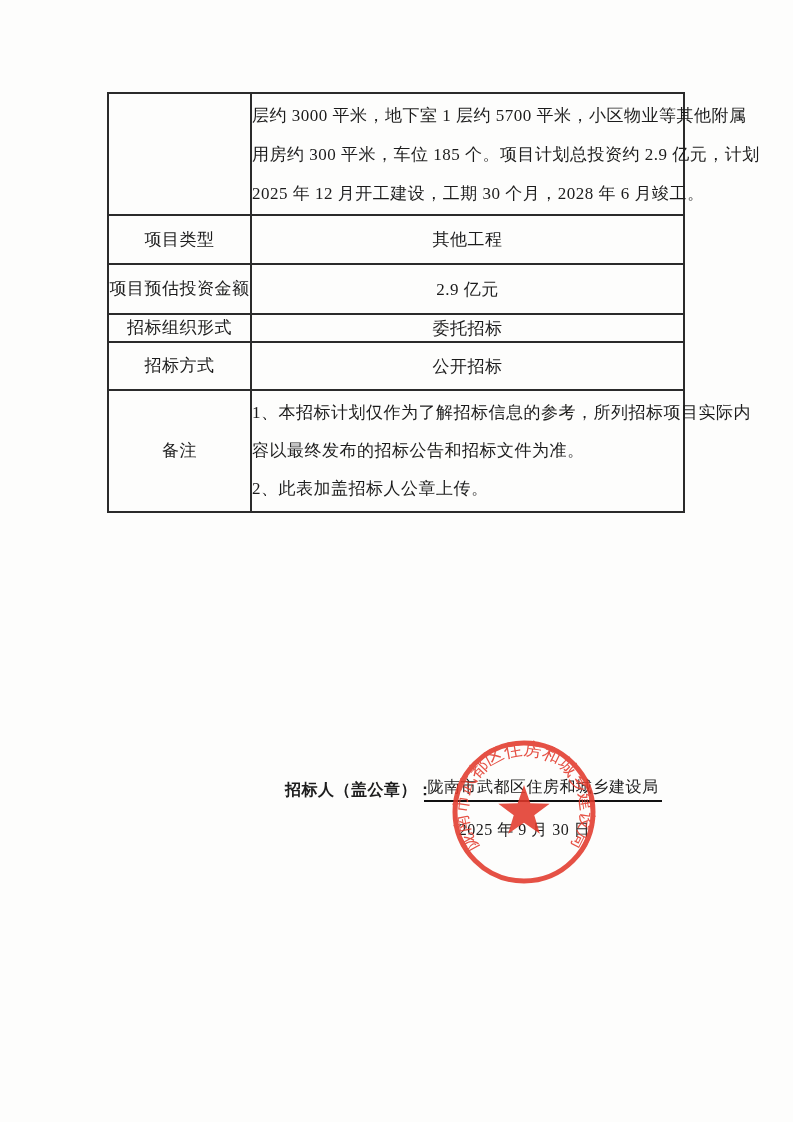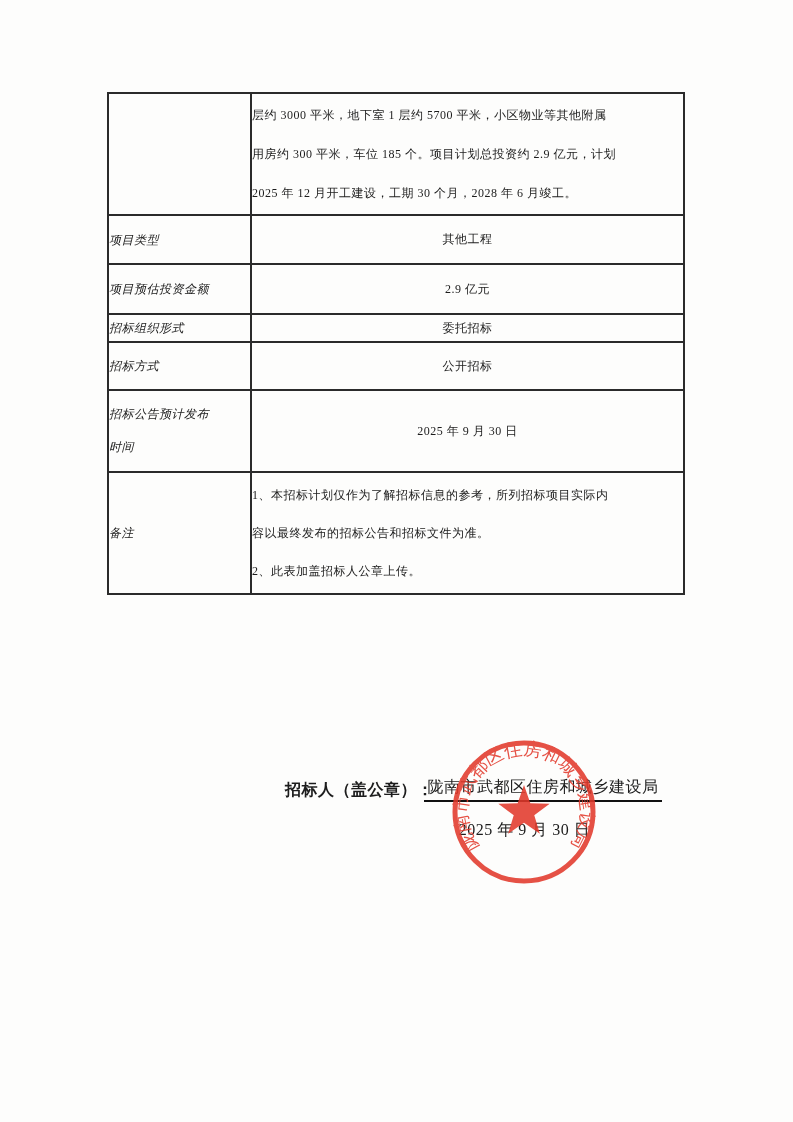--- a/index.html
+++ b/index.html
@@ -14,29 +14,28 @@
   }
   
   table.doc{
     position:absolute;left:107px;top:92px;
     width:576px;
     border-collapse:collapse;
     table-layout:fixed;
   }
   table.doc td{
     border:2px solid #2b2b2b;
-    font-size:12px;
+    font-size:17px;
     letter-spacing:0.5px;
     vertical-align:middle;
     padding:0;
   }
   td.lbl{
-    text-align:left;
+    text-align:center;
     line-height:22px;
-    font-style:italic;
   }
   td.lbl2 div{line-height:33px;}
   td.val{
     text-align:center;
     padding-right:95px;
     border-radius:9px;
   }
   td.para{
     text-align:left;
     padding-left:8px;
@@ -99,27 +98,20 @@
       <td class="val">2.9 亿元</td>
     </tr>
     <tr style="height:28px">
       <td class="lbl">招标组织形式</td>
       <td class="val">委托招标</td>
     </tr>
     <tr style="height:48px">
       <td class="lbl">招标方式</td>
       <td class="val">公开招标</td>
     </tr>
-    <tr style="height:82px">
-      <td class="lbl lbl2">
-        <div>招标公告预计发布</div>
-        <div>时间</div>
-      </td>
-      <td class="val">2025 年 9 月 30 日</td>
-    </tr>
     <tr style="height:122px">
       <td class="lbl">备注</td>
       <td class="para para2">
         <div class="pline">1、本招标计划仅作为了解招标信息的参考，所列招标项目实际内</div>
         <div class="pline">容以最终发布的招标公告和招标文件为准。</div>
         <div class="pline">2、此表加盖招标人公章上传。</div>
       </td>
     </tr>
   </tbody>
     </table>

